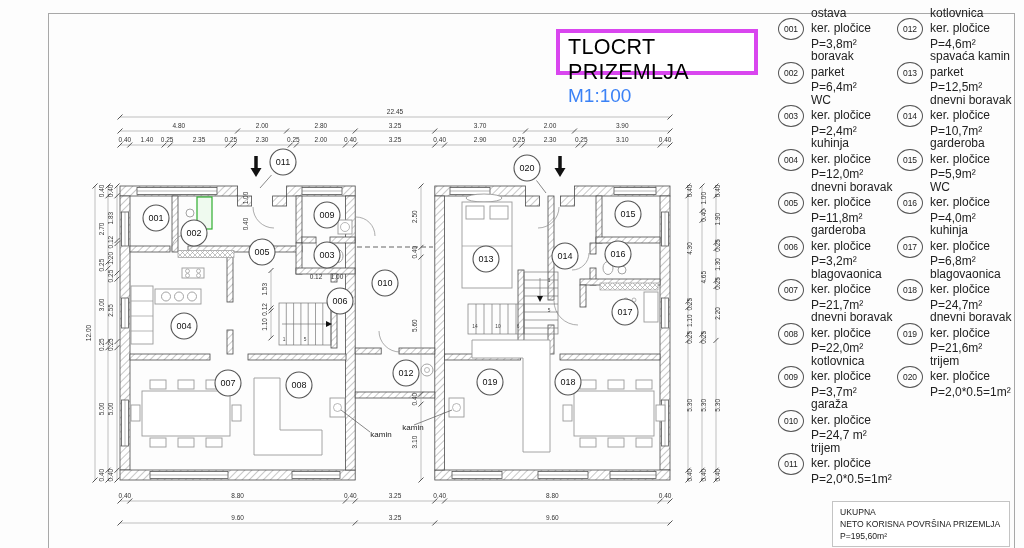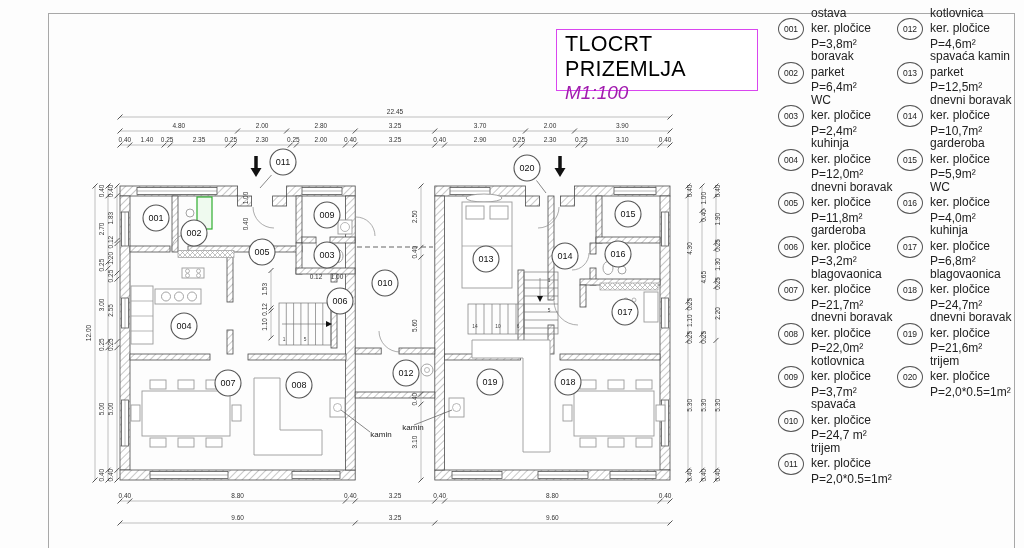--- a/index.html
+++ b/index.html
@@ -21,24 +21,24 @@
   .roomt{font-size:9px;fill:#111;text-anchor:middle;}
   .arc{fill:none;stroke:#8a8a8a;stroke-width:.7;}
   .dash{stroke:#666;stroke-width:1.1;stroke-dasharray:5 3;}
   .stair{fill:none;stroke:#777;stroke-width:.7;}
   .stairnum{font-size:4.8px;fill:#444;}
   .annot{font-size:8px;fill:#222;text-anchor:middle;}
   .leader{stroke:#555;stroke-width:.7;fill:none;}
   .arrow{fill:#111;stroke:none;}
   .arrowshaft{stroke:#111;stroke-width:3.5;}
   
-  .title-box{position:absolute;left:556px;top:29px;width:202px;height:62px;
-             border:1px solid #d946ef;background:#fff;padding:2px 0 0 8px;box-sizing:border-box;}
+  .title-box{position:absolute;left:556px;top:29px;width:202px;height:46px;
+             border:4px solid #d946ef;background:#fff;padding:2px 0 0 8px;box-sizing:border-box;}
   .title-line1{font-size:21.5px;color:#000;letter-spacing:.3px;}
-  .title-line2{font-size:19px;color:#a21caf;font-style:italic;}
+  .title-line2{font-size:19px;color:#3b82f6;}
   
   .legend{position:absolute;left:778px;top:14px;width:234px;display:flex;}
   .lcol{display:flex;flex-direction:column;gap:13.5px;}
   .lcol1{width:119px;}
   .lcol2{width:115px;}
   .lentry{display:flex;align-items:center;gap:7px;height:30px;}
   .lcircle{width:24px;height:20px;border:1px solid #555;border-radius:50%;flex:none;
            display:flex;align-items:center;justify-content:center;font-size:8.5px;color:#222;}
   .ltext{font-size:12px;line-height:1.3;color:#222;}
   
@@ -645,21 +645,21 @@
           <div class="lcircle">009</div>
           <div class="ltext">
             <div>kotlovnica</div>
             <div>ker. pločice</div>
             <div>P=3,7m²</div>
           </div>
         </div>
         <div class="lentry">
           <div class="lcircle">010</div>
           <div class="ltext">
-            <div>spavaća</div>
+            <div>garaža</div>
             <div>ker. pločice</div>
             <div>P=24,7 m²</div>
           </div>
         </div>
         <div class="lentry">
           <div class="lcircle">011</div>
           <div class="ltext">
             <div>trijem</div>
             <div>ker. pločice</div>
             <div>P=2,0*0.5=1m²</div>
@@ -735,14 +735,19 @@
           <div class="lcircle">020</div>
           <div class="ltext">
             <div>trijem</div>
             <div>ker. pločice</div>
             <div>P=2,0*0.5=1m²</div>
           </div>
         </div>
       </div>
     </div>
 
+  <div class="total-box">
+    <div>UKUPNA</div>
+    <div>NETO KORISNA POVRŠINA PRIZEMLJA</div>
+    <div>P=195,60m²</div>
+  </div>
 
 </div>
 
 </body></html>

